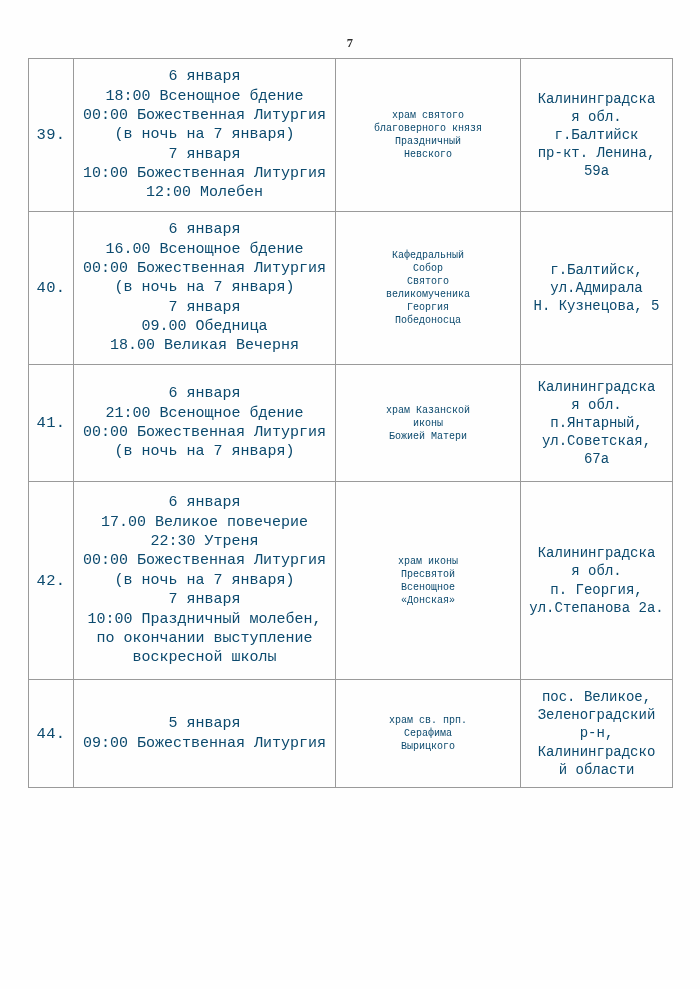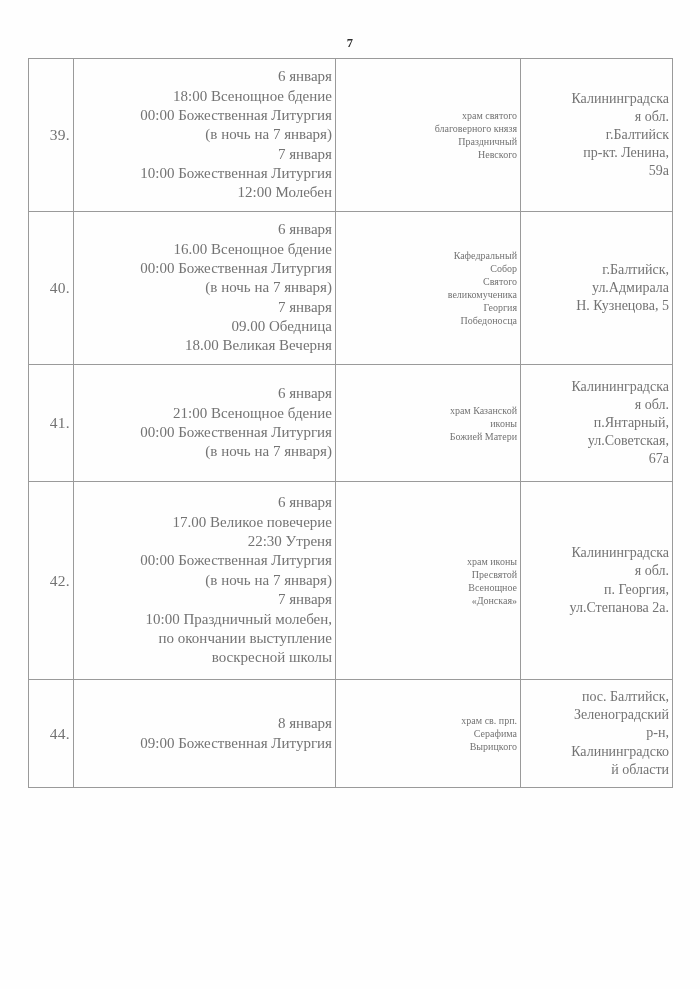--- a/index.html
+++ b/index.html
@@ -40,23 +40,24 @@
     left: 28px;
     top: 58px;
     width: 644px;
     border-collapse: collapse;
     table-layout: fixed;
   }
 
   .schedule-table td {
     border: 1px solid #9a9a9a;
     vertical-align: middle;
-    text-align: right;
+    text-align: center;
     padding: 2px 3px;
-    color: #737373;
+    color: #0c4a6e;
+    font-family: Liberation Mono, monospace;
   }
 
   col.c-num    { width: 45px; }
   col.c-sched  { width: 262px; }
   col.c-temple { width: 185px; }
   col.c-addr   { width: 152px; }
 
   .cell-num {
     font-size: 15.5px;
     letter-spacing: 0.3px;
@@ -216,30 +217,30 @@
           <span class="ln">я обл.</span>
           <span class="ln">п. Георгия,</span>
           <span class="ln">ул.Степанова 2а.</span>
         </td>
       </tr>
 
 
       <tr class="row-44">
         <td class="cell-num">44.</td>
         <td class="cell-schedule">
-          <span class="ln">8 января</span>
+          <span class="ln">5 января</span>
           <span class="ln">09:00 Божественная Литургия</span>
         </td>
         <td class="cell-temple">
           <span class="ln">храм св. прп.</span>
           <span class="ln">Серафима</span>
           <span class="ln">Вырицкого</span>
         </td>
         <td class="cell-address">
-          <span class="ln">пос. Балтийск,</span>
+          <span class="ln">пос. Великое,</span>
           <span class="ln">Зеленоградский</span>
           <span class="ln">р-н,</span>
           <span class="ln">Калининградско</span>
           <span class="ln">й области</span>
         </td>
       </tr>
 
     </tbody>
   </table>
 

